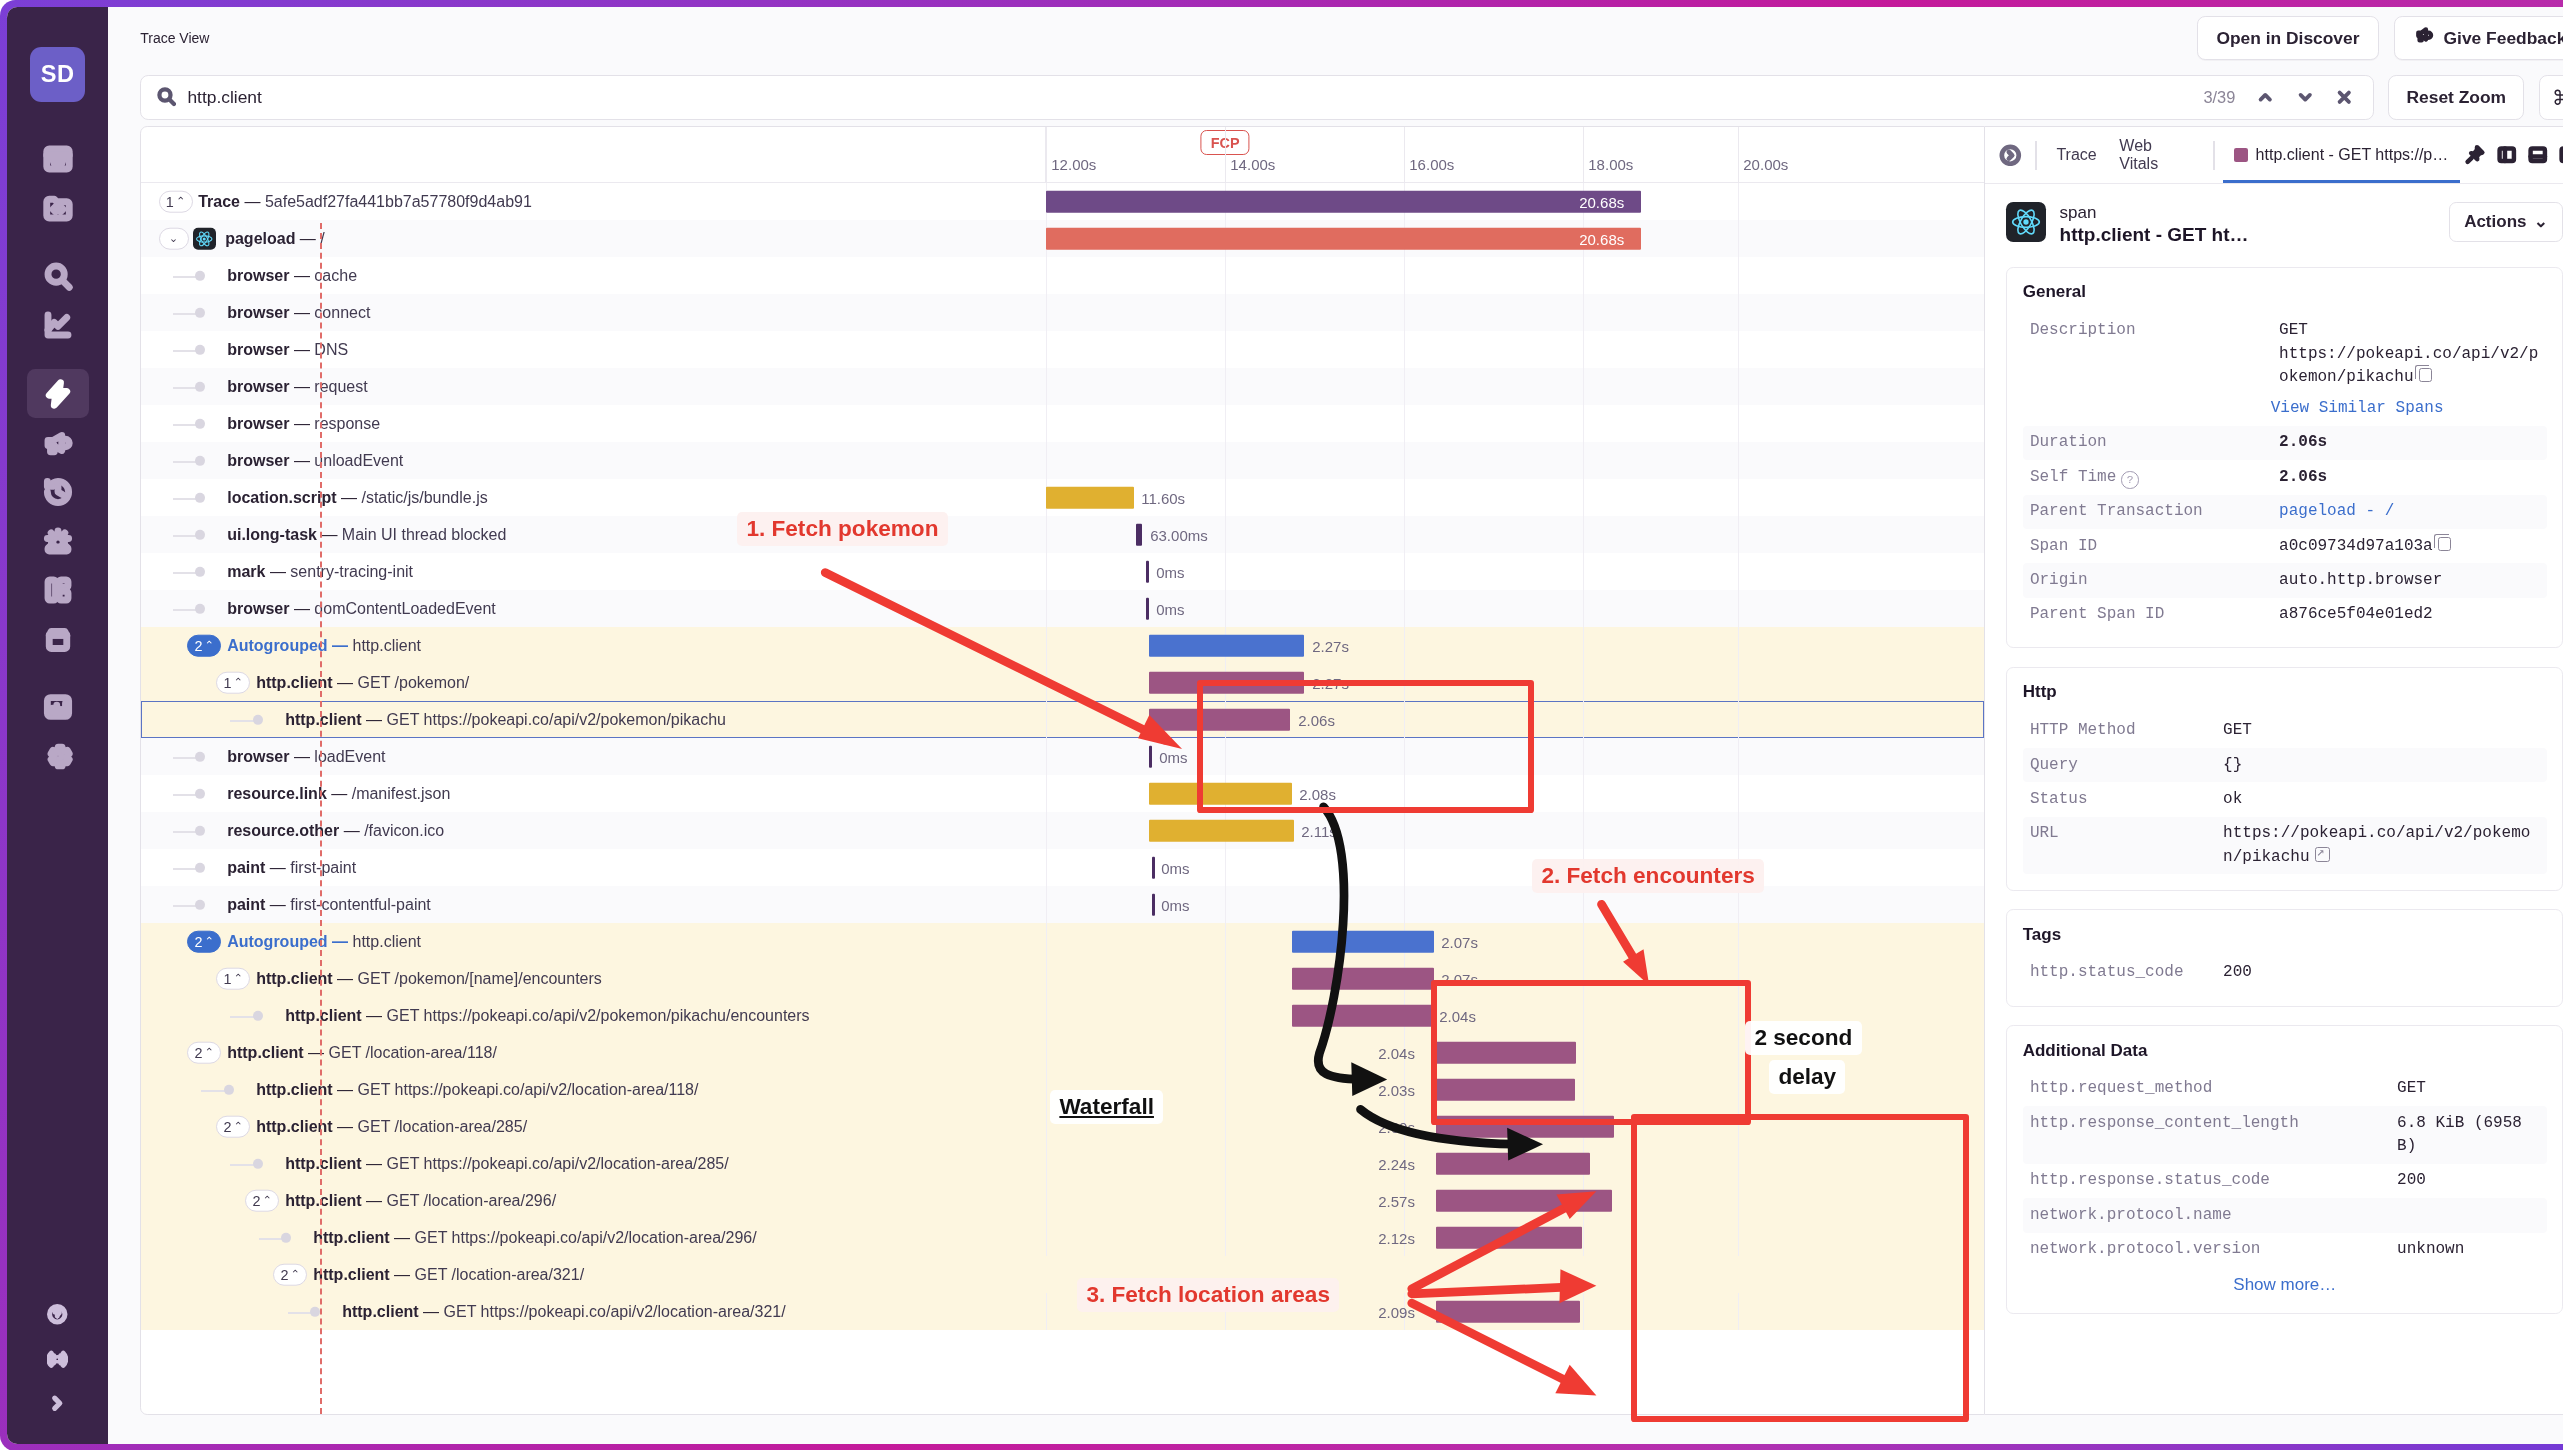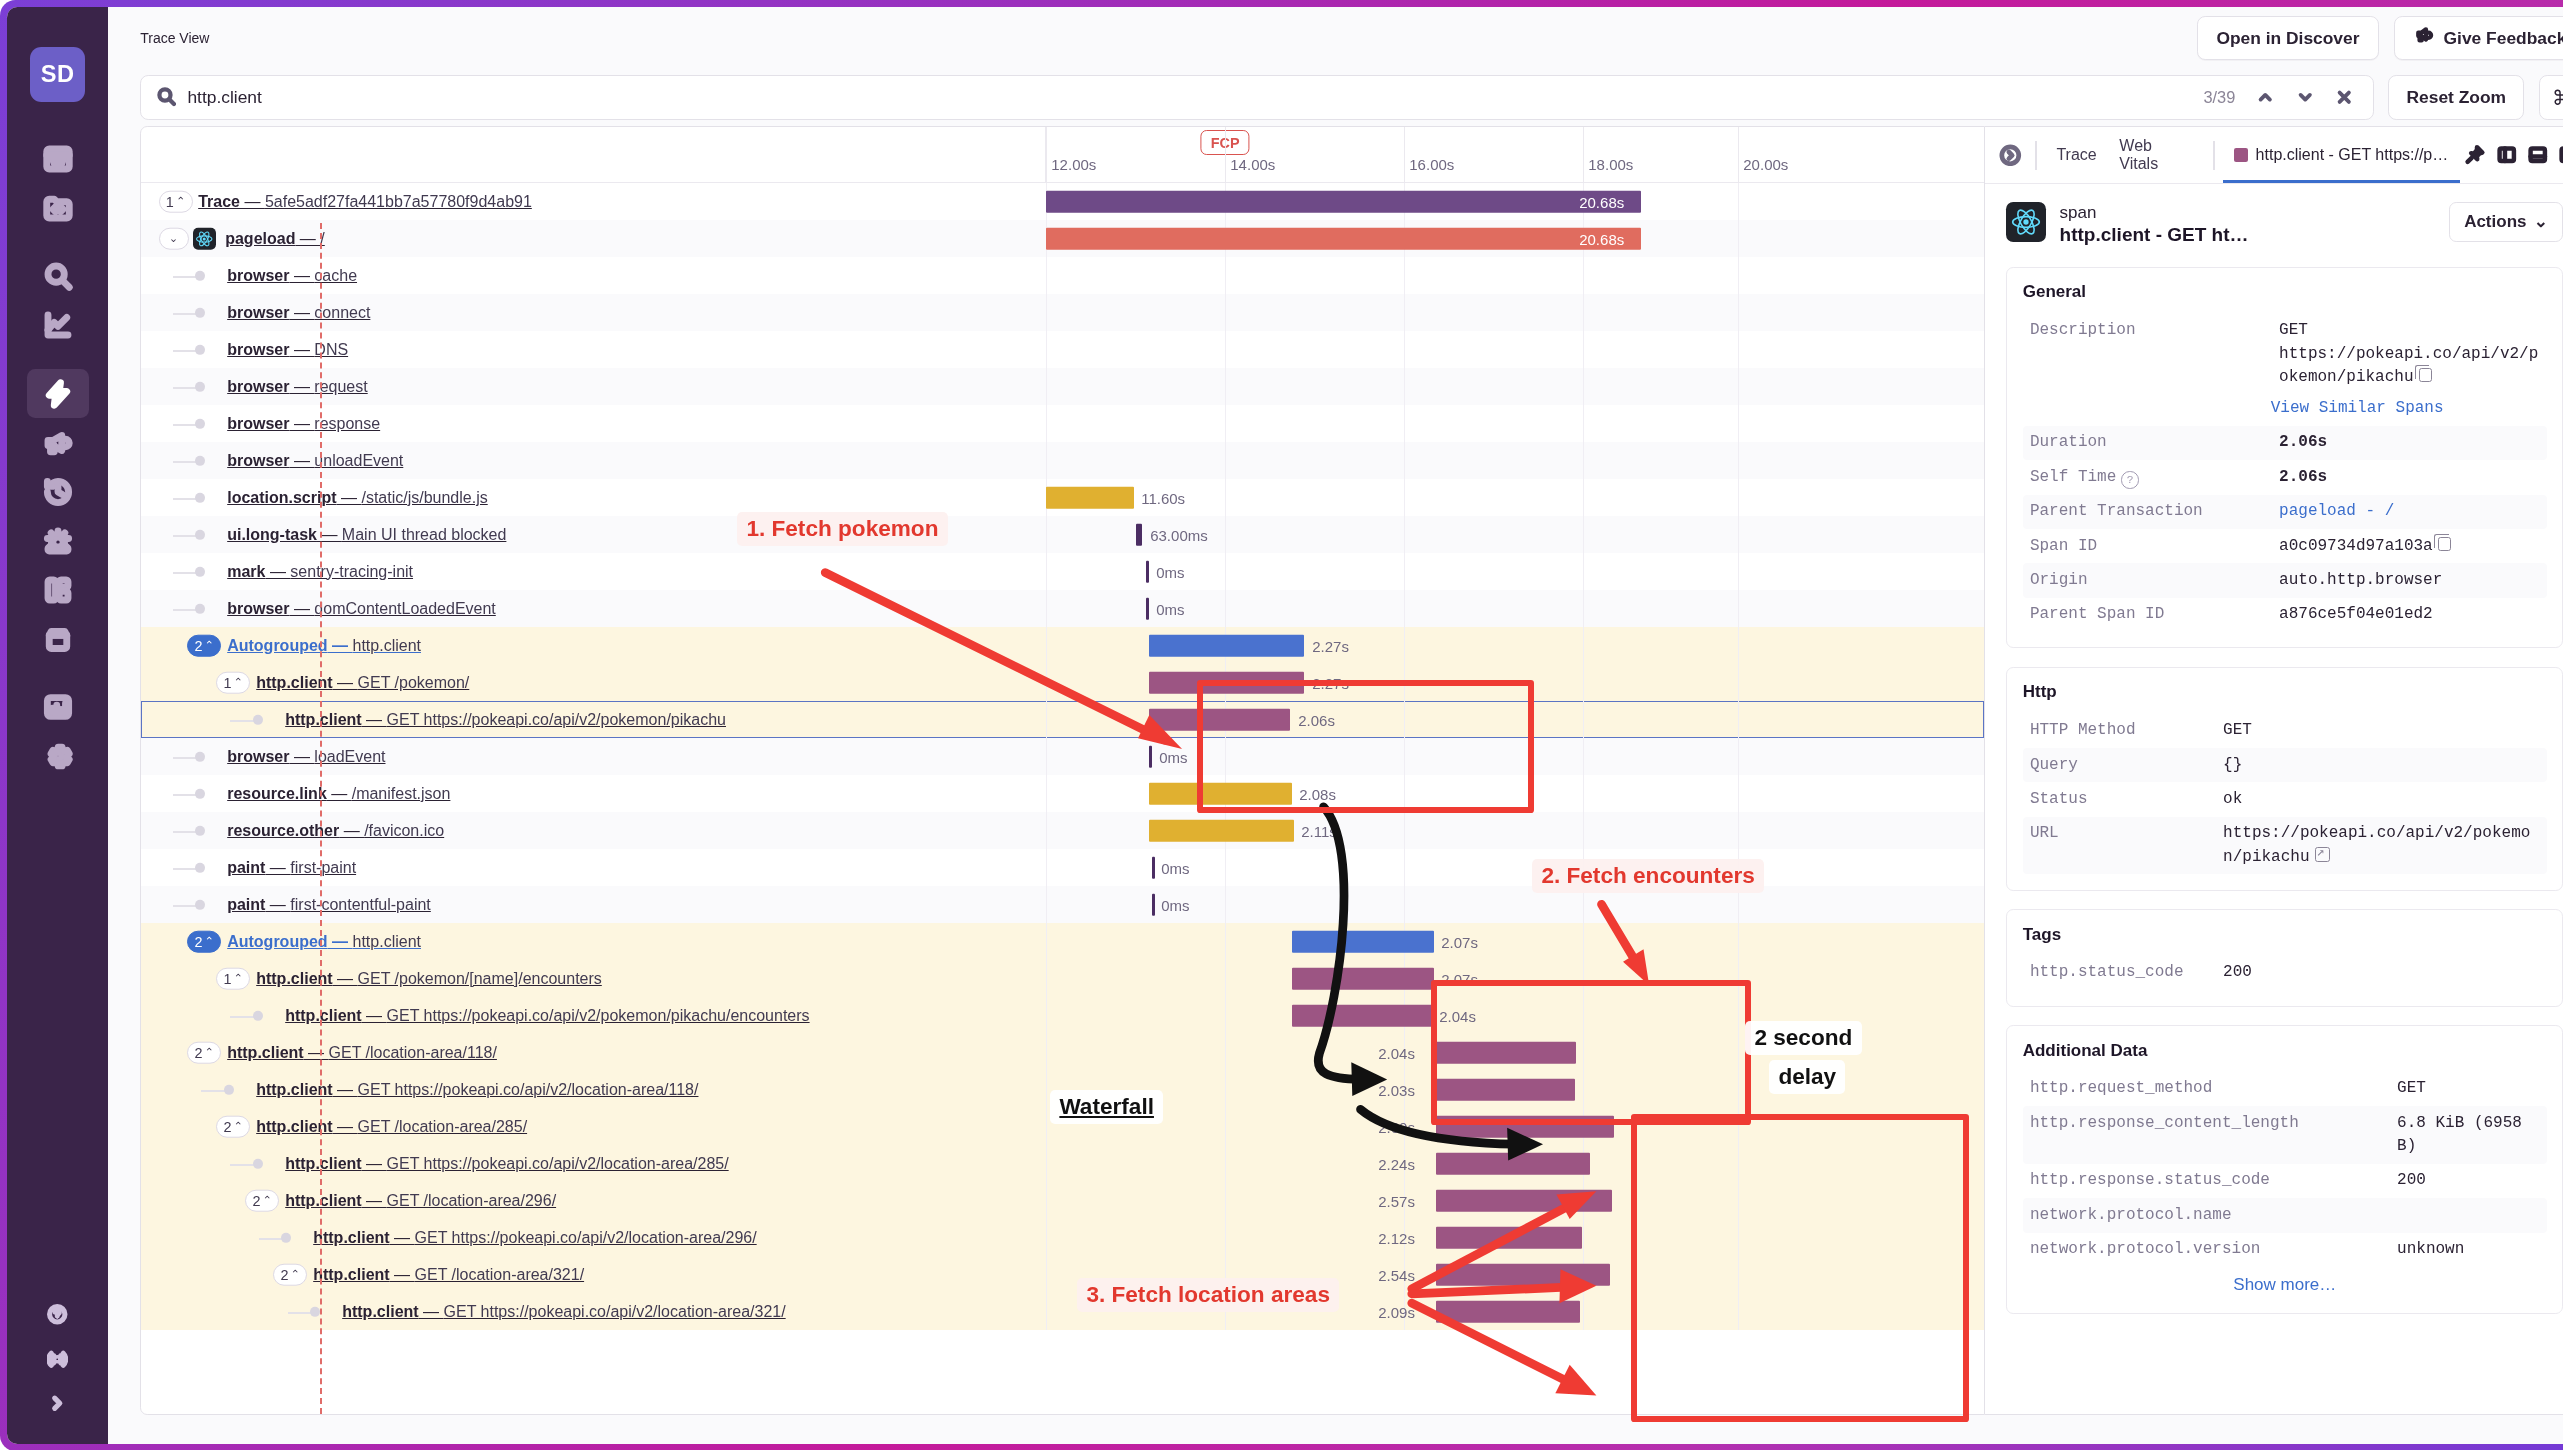--- a/index.html
+++ b/index.html
@@ -127,21 +127,21 @@
   .dot { position:absolute; width:10.3px;height:10.3px;border-radius:50%;background:#d9d6e0; top:50%; transform:translateY(-50%);}
 
   .chip {
     min-width:30px;height:22.6px;border-radius:11.3px;border:1.5px solid #ddd9e4;background:#fff;
     display:inline-flex;align-items:center;justify-content:center;gap:2.1px;
     font-size:14.4px;color:#413a50;padding:0 6.2px; z-index:3;
   }
   .chip.blue { background:#3b6ecc; border-color:#3b6ecc; color:#fff;}
   .chip .car { font-size:11.3px; }
 
-  .rtext { font-size:16px; color:#2b2233; white-space:nowrap;text-decoration:underline; }
+  .rtext { font-size:16px; color:#2b2233; white-space:nowrap; }
   .rtext b { font-weight:700; }
   .rtext .dim { color:#413a50; font-weight:400;}
   .rtext.autog { color:#3b6ecc; font-weight:700;}
 
   .react-ico { width:22.6px;height:22.6px;border-radius:5.1px;background:#20232a;display:flex;align-items:center;justify-content:center;}
   .react-ico svg { width:18.5px;height:18.5px; }
 
   
   .bar { position:absolute; top:50%; transform:translateY(-50%); height:22.6px; border-radius:1px;}
   .bar.purple { background:#6e4a87; }
@@ -874,29 +874,20 @@
                   <div class="bar-label" style="left: 332px;">2.12s</div>
                 </div>
               </div>
               <div class="row alt hl">
                 <div class="rlabel">
                   <span class="chip" style="position: absolute; left: 132px; top: 50%; transform: translateY(-50%);">
                     <span>2</span>
                     <span class="car">⌃</span>
                   </span>
                   <span class="rtext" style="position: absolute; left: 172px; top: 50%; transform: translateY(-50%);"><b>http.client</b> — <span class="dim">GET /location-area/321/</span></span>
-                </div>
-                <div class="rbars">
-                  <div class="gridcol" style="left: 0px;"></div>
-                  <div class="gridcol" style="left: 179px;"></div>
-                  <div class="gridcol" style="left: 358px;"></div>
-                  <div class="gridcol" style="left: 537px;"></div>
-                  <div class="gridcol" style="left: 692px;"></div>
-                  <div class="bar mauve" style="left: 390px; width: 174px;"></div>
-                  <div class="bar-label" style="left: 332px;">2.54s</div>
                 </div>
               </div>
               <div class="row hl">
                 <div class="rlabel">
                   <span class="conn-h" style="left: 147px; width: 24.6px;"></span>
                   <span class="dot" style="left: 169px;"></span>
                   <span class="rtext" style="position: absolute; left: 201px; top: 50%; transform: translateY(-50%);"><b>http.client</b> — <span class="dim">GET https://pokeapi.co/api/v2/location-area/321/</span></span>
                 </div>
                 <div class="rbars">
                   <div class="gridcol" style="left: 0px;"></div>

